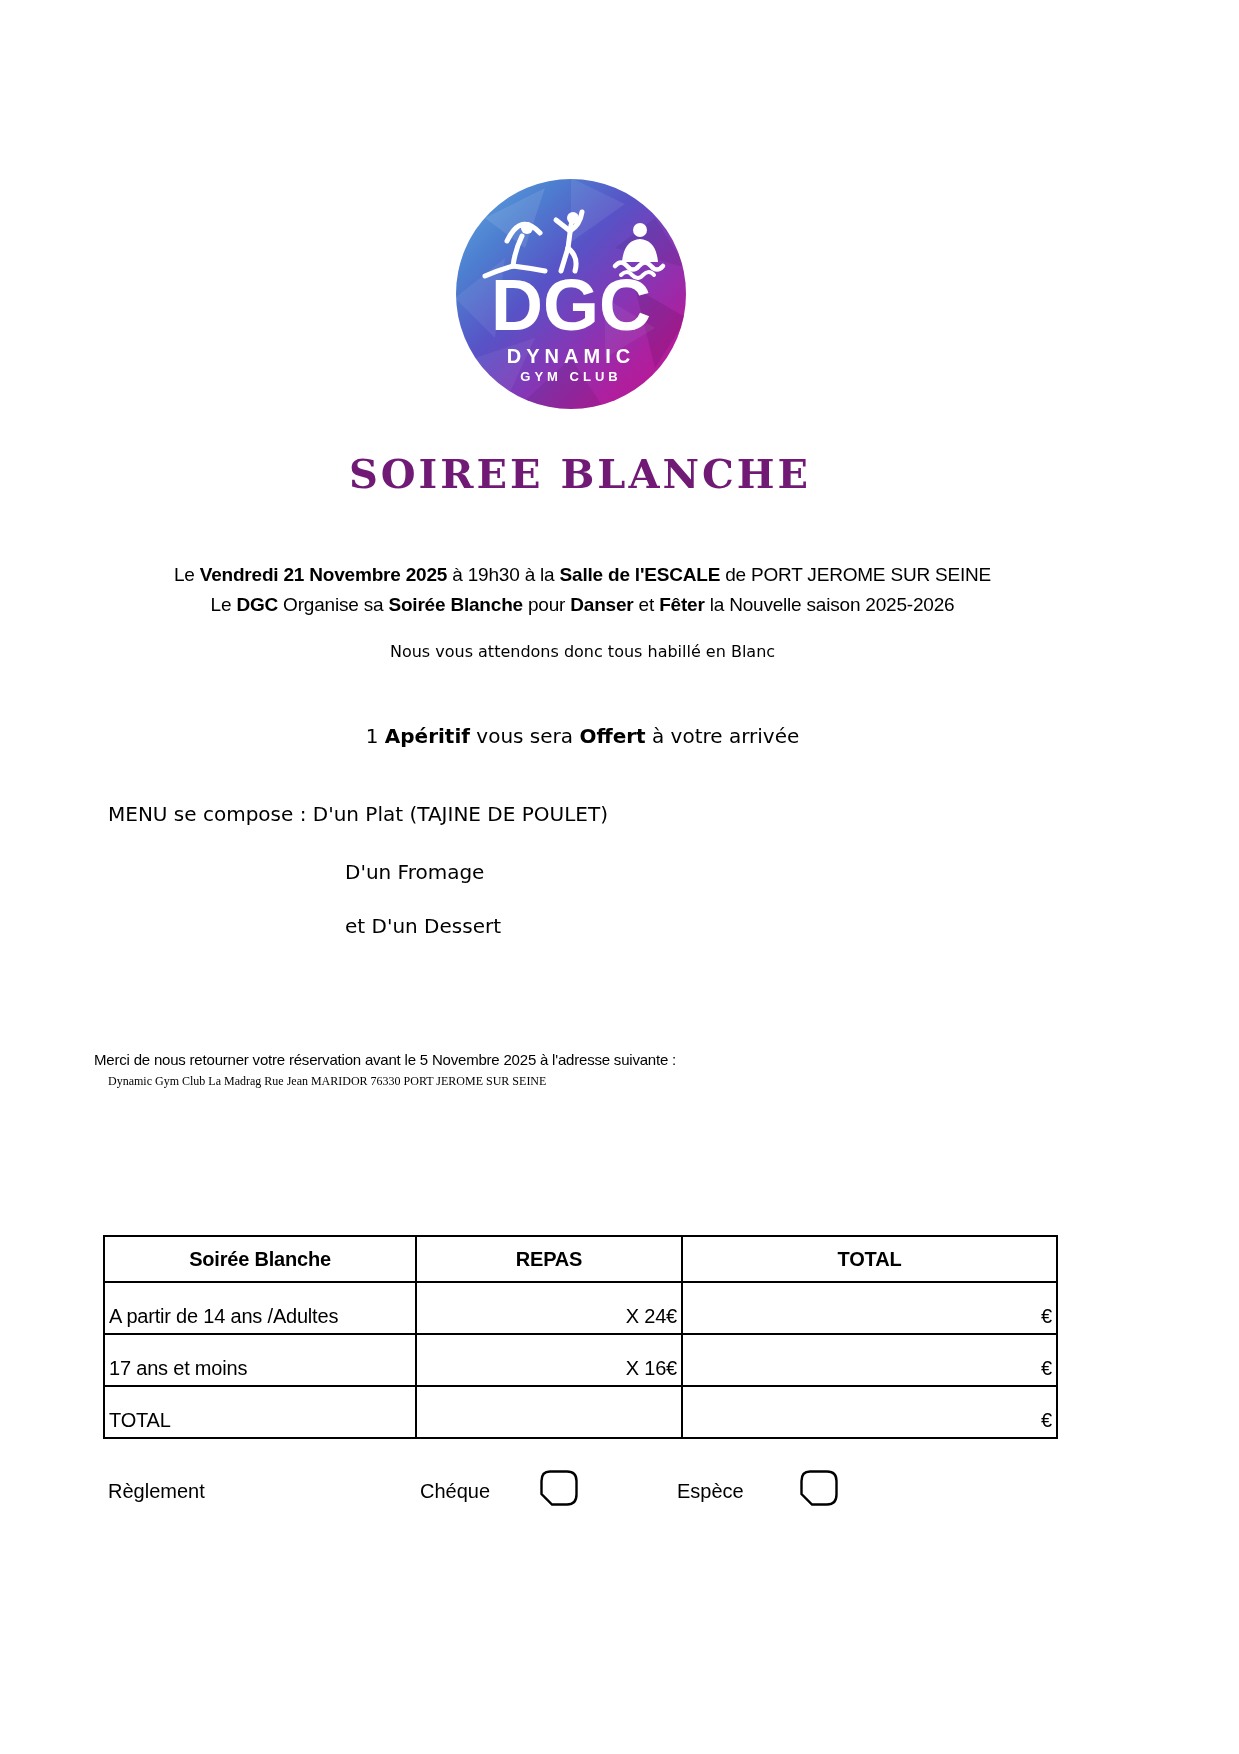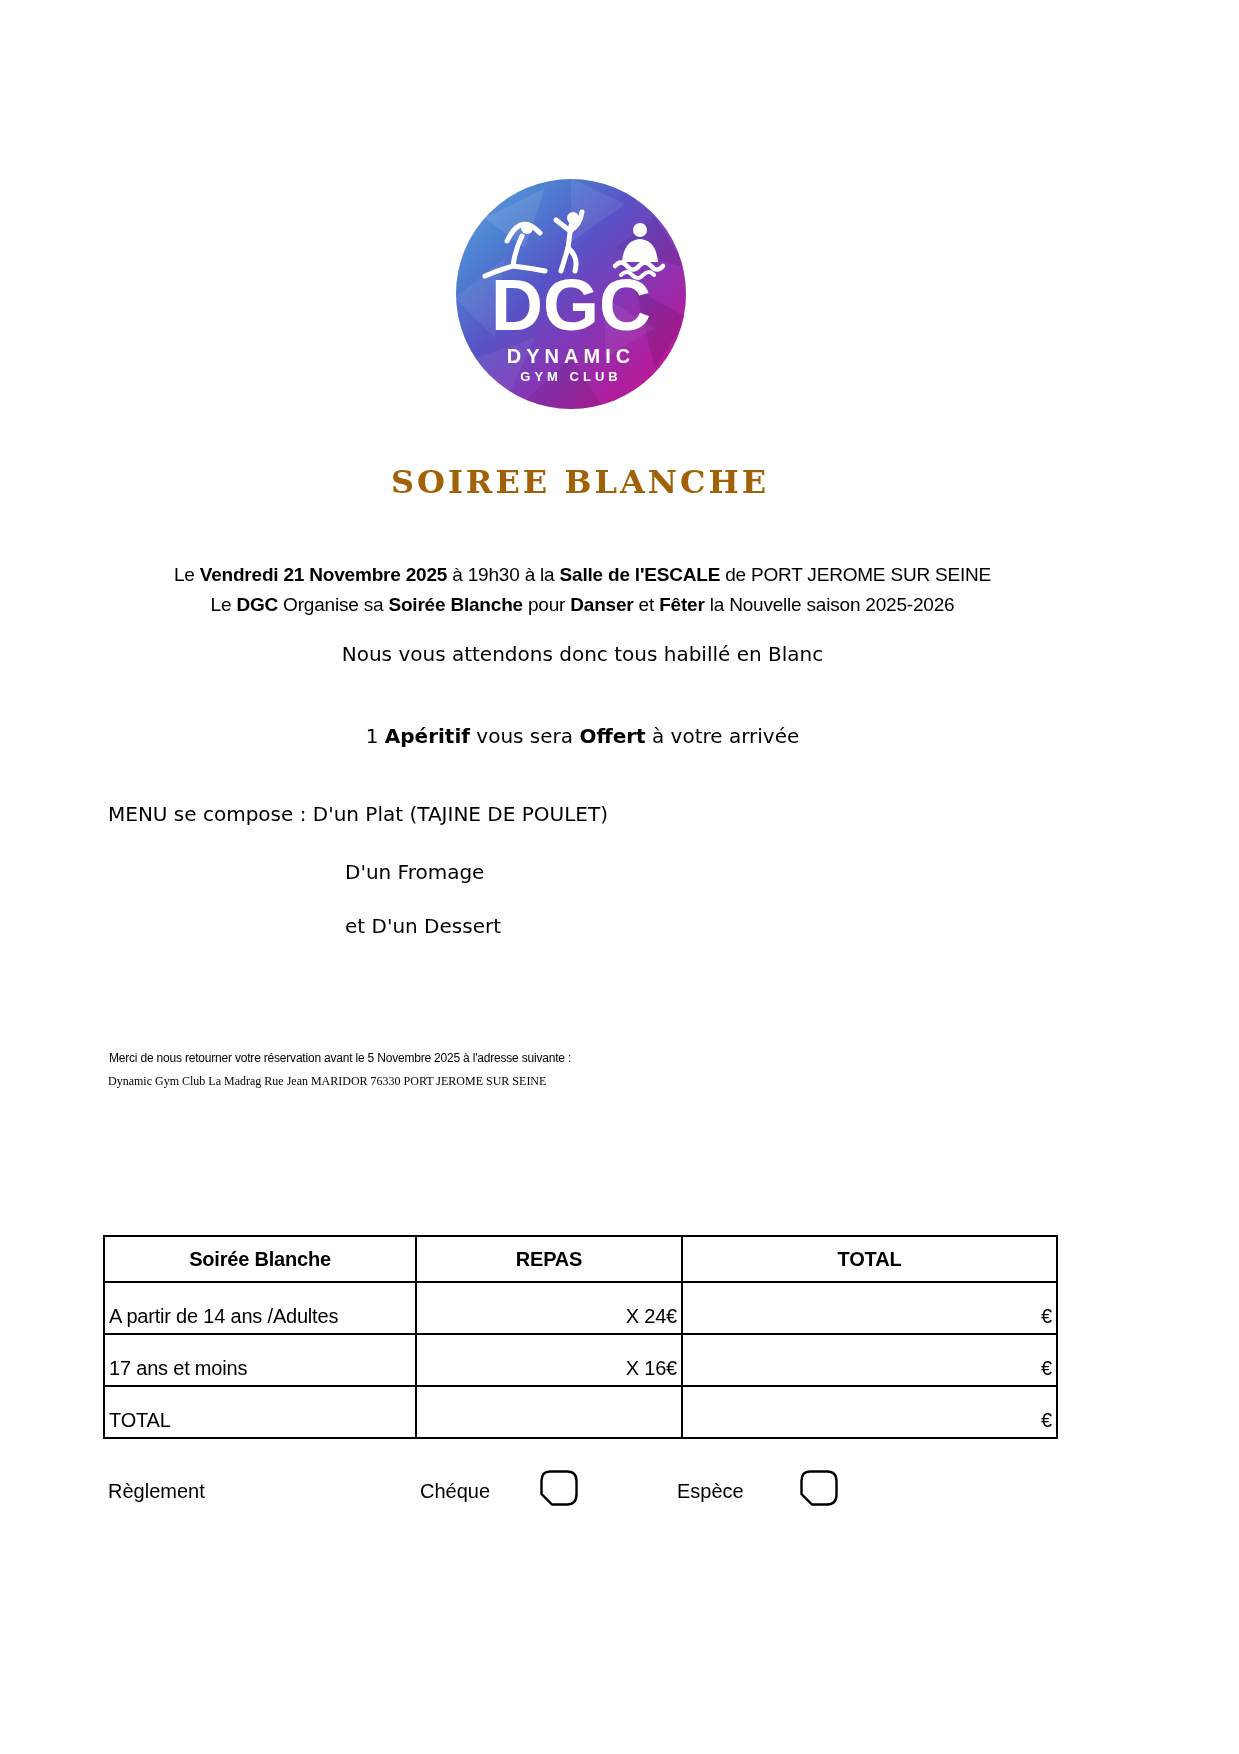--- a/index.html
+++ b/index.html
@@ -15,48 +15,47 @@
   }
   .abs{position:absolute;}
   
   .logo{left:455px;top:178px;width:232px;height:232px;}
   
   .title{
     left:0;top:450px;width:1160px;
     text-align:center;
     font-family:"DejaVu Serif",serif;
     font-weight:bold;
-    font-size:32px;
+    font-size:40px;
     letter-spacing:3px;
-    color:#a16207;
-    margin-top:13px;
+    color:#701a75;
   }
   
   .intro{
     left:0;top:560px;width:1165px;
     text-align:center;
     font-size:19px;line-height:30px;
     letter-spacing:-0.2px;
   }
   .dress{
     left:0;top:642px;width:1165px;
     text-align:center;
     font-family:"DejaVu Sans",sans-serif;
-    font-size:20px;
+    font-size:16px;
   }
   .aperitif{
     left:0;top:724px;width:1165px;
     text-align:center;
     font-family:"DejaVu Sans",sans-serif;
     font-size:20px;
   }
   .menu1{left:108px;top:802px;font-family:"DejaVu Sans",sans-serif;font-size:20px;}
   .menu2{left:345px;top:860px;font-family:"DejaVu Sans",sans-serif;font-size:20px;}
   .menu3{left:345px;top:914px;font-family:"DejaVu Sans",sans-serif;font-size:20px;}
-  .notice{left:109px;top:1051px;font-size:12px;letter-spacing:-0.2px;}
+  .notice{left:94px;top:1051px;font-size:15px;letter-spacing:-0.2px;}
   .address{left:108px;top:1074px;font-family:Liberation Serif, serif;font-size:12px;}
   
   .name-row{left:108px;top:1152px;font-size:19px;font-weight:bold;white-space:nowrap;}
   .name-row .fill{font-weight:bold;}
   .prenom-label{margin-left:57px;}
   
   table.pricing{
     position:absolute;left:103px;top:1235px;
     width:953px;border-collapse:collapse;
     font-size:20px;letter-spacing:-0.2px;

